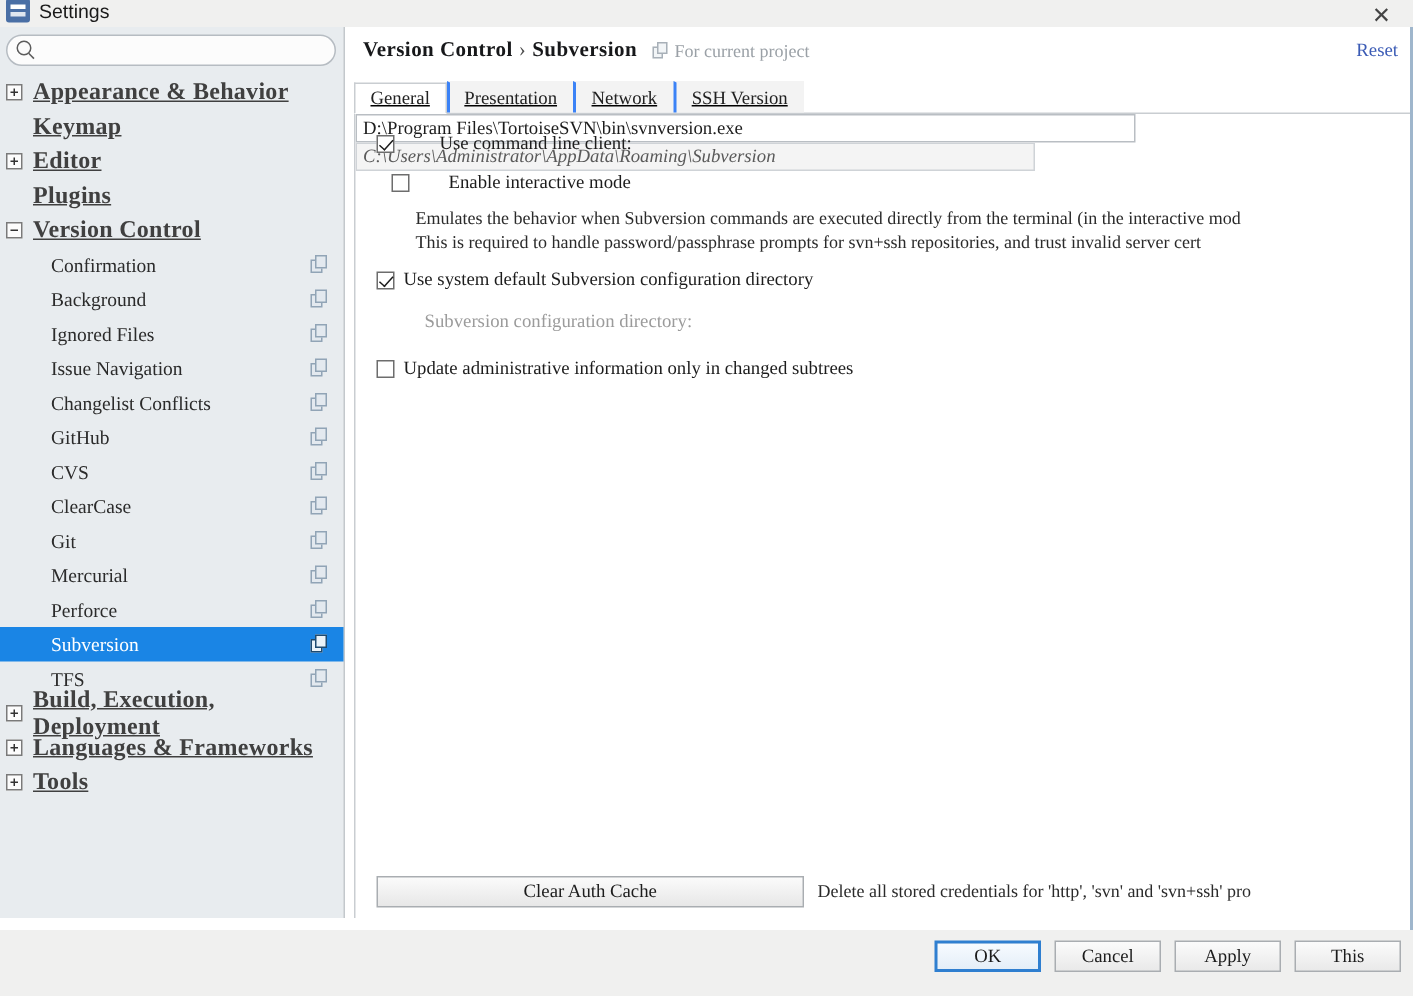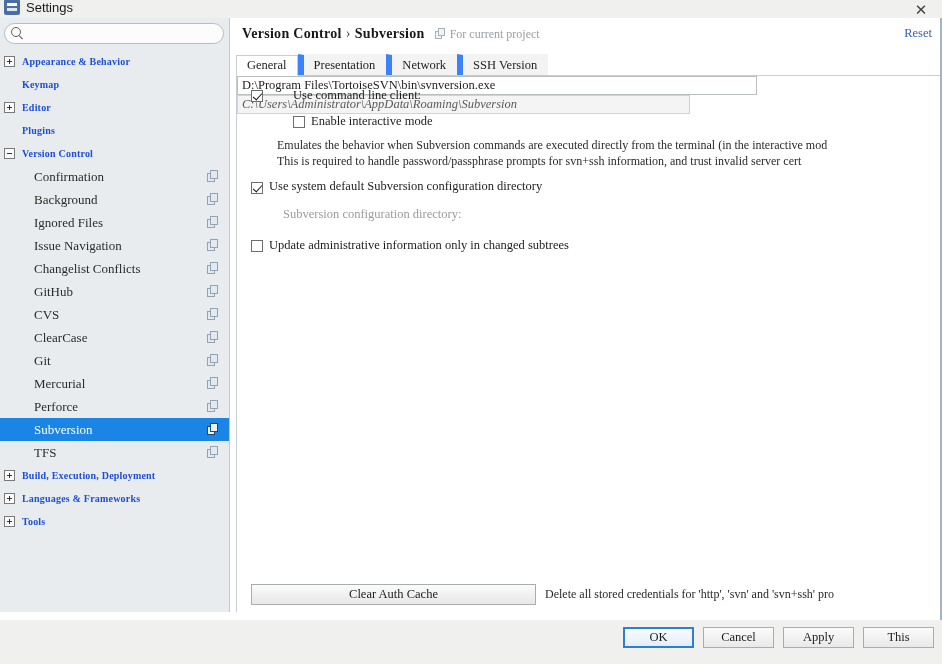--- a/index.html
+++ b/index.html
@@ -127,22 +127,23 @@
     content: "";
     position: absolute; left: 2px; top: 4px;
     width: 5px; height: 1px; background: #333;
   }
   .toggle.plus::after {
     content: "";
     position: absolute; left: 4px; top: 2px;
     width: 1px; height: 5px; background: #333;
   }
   .node.top .lbl {
-    font-weight: bold; font-size: 10px; color: #1d4ed8;
+    font-weight: bold; font-size: 16px; color: #404040;
     letter-spacing: 0.2px;
+    text-decoration: underline;
   }
   .node.top.noexp .lbl { margin-left: 18px; }
   .node.child .lbl { font-size: 13px; color: #2b2b2b; }
   .node.selected { background: #1a85e5; }
   .node.selected .lbl { color: #ffffff; }
   .scope-icon {
     position: absolute; right: 10px; top: 5px;
     width: 13px; height: 13px;
     opacity: .55;
   }
@@ -198,33 +199,34 @@
     font-family: "Liberation Serif", serif;
     font-size: 12.5px; color: #3b5bb5;
     cursor: pointer;
   }
 
   .tabs {
     position: absolute; left: 5px; top: 36px;
     width: 706px; height: 22px;
     display: flex; align-items: flex-end;
     border-bottom: 1px solid #c9cdd1;
+    text-decoration: underline;
   }
   .tab {
     height: 21px; padding: 0 10px;
     display: flex; align-items: center;
     font-family: "Liberation Serif", serif;
     font-size: 12.5px; color: #222;
     border: 1px solid transparent;
     border-bottom: none;
     background: #f3f3f3;
     cursor: pointer;
     white-space: nowrap;
   }
-  .tab + .tab { border-left: 6px solid #3b82f6; margin-top: 20px; }
+  .tab + .tab { border-left: 2px solid #3b82f6; margin-top: 20px; }
   .tab.active {
     background: #ffffff;
     border-color: #c9cdd1;
     border-bottom: 1px solid #ffffff;
     margin-bottom: -1px;
     font-weight: normal;
   }
 
   .pane {
     position: absolute; left: 5px; top: 58px;
@@ -516,29 +518,29 @@
         </div>
 
       <div class="pane">
 
         <div class="row" style="left:14px; top:12px;gap:24px;">
           <span class="cb on"></span>
           <span class="cb-label">Use command line client:</span>
         </div>
         <div class="txtfield" style="left:192px; top:10px; width:520px;">D:\Program Files\TortoiseSVN\bin\svnversion.exe</div>
 
-        <div class="row" style="left:56px; top:38px;">
+        <div class="row" style="left:24px; top:38px;gap:20px;">
           <span class="cb"></span>
           <span class="cb-label">Enable interactive mode</span>
         </div>
 
         <div class="desc" style="left:40px; top:62px;">Emulates the behavior when Subversion commands are executed directly from the terminal (in the interactive mod</div>
-        <div class="desc" style="left:40px; top:78px;">This is required to handle password/passphrase prompts for svn+ssh information, and trust invalid server cert</div>
-
-        <div class="row" style="left:14px; top:103px;align-items:flex-end;">
+        <div class="desc" style="left:40px; top:78px;">This is required to handle password/passphrase prompts for svn+ssh repositories, and trust invalid server cert</div>
+
+        <div class="row" style="left:14px; top:103px;">
           <span class="cb on"></span>
           <span class="cb-label">Use system default Subversion configuration directory</span>
         </div>
 
         <div class="row" style="left:40px; top:131px;">
           <span class="cb-label dim">Subversion configuration directory:</span>
         </div>
         <div class="txtfield ro" style="left:259px; top:129px; width:453px;">C:\Users\Administrator\AppData\Roaming\Subversion</div>
 
         <div class="row" style="left:14px; top:162px;">

